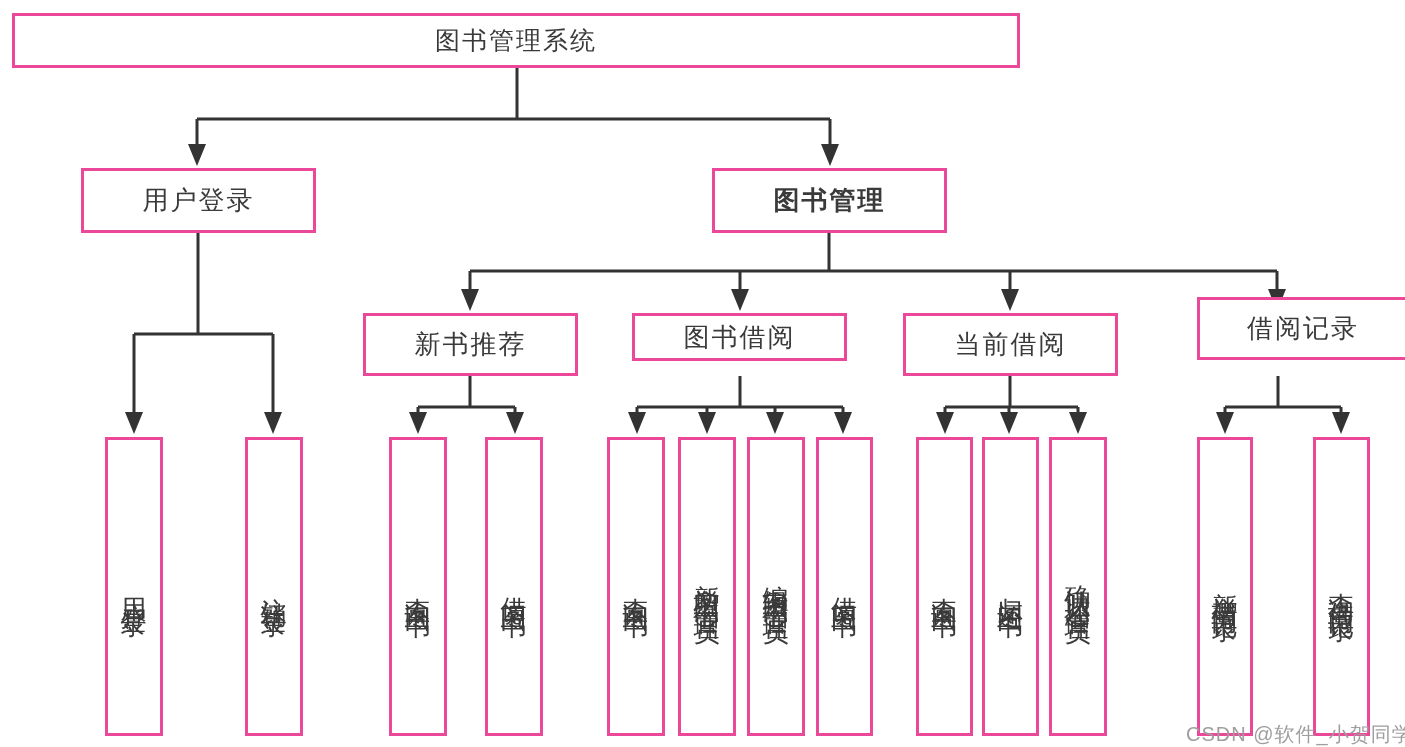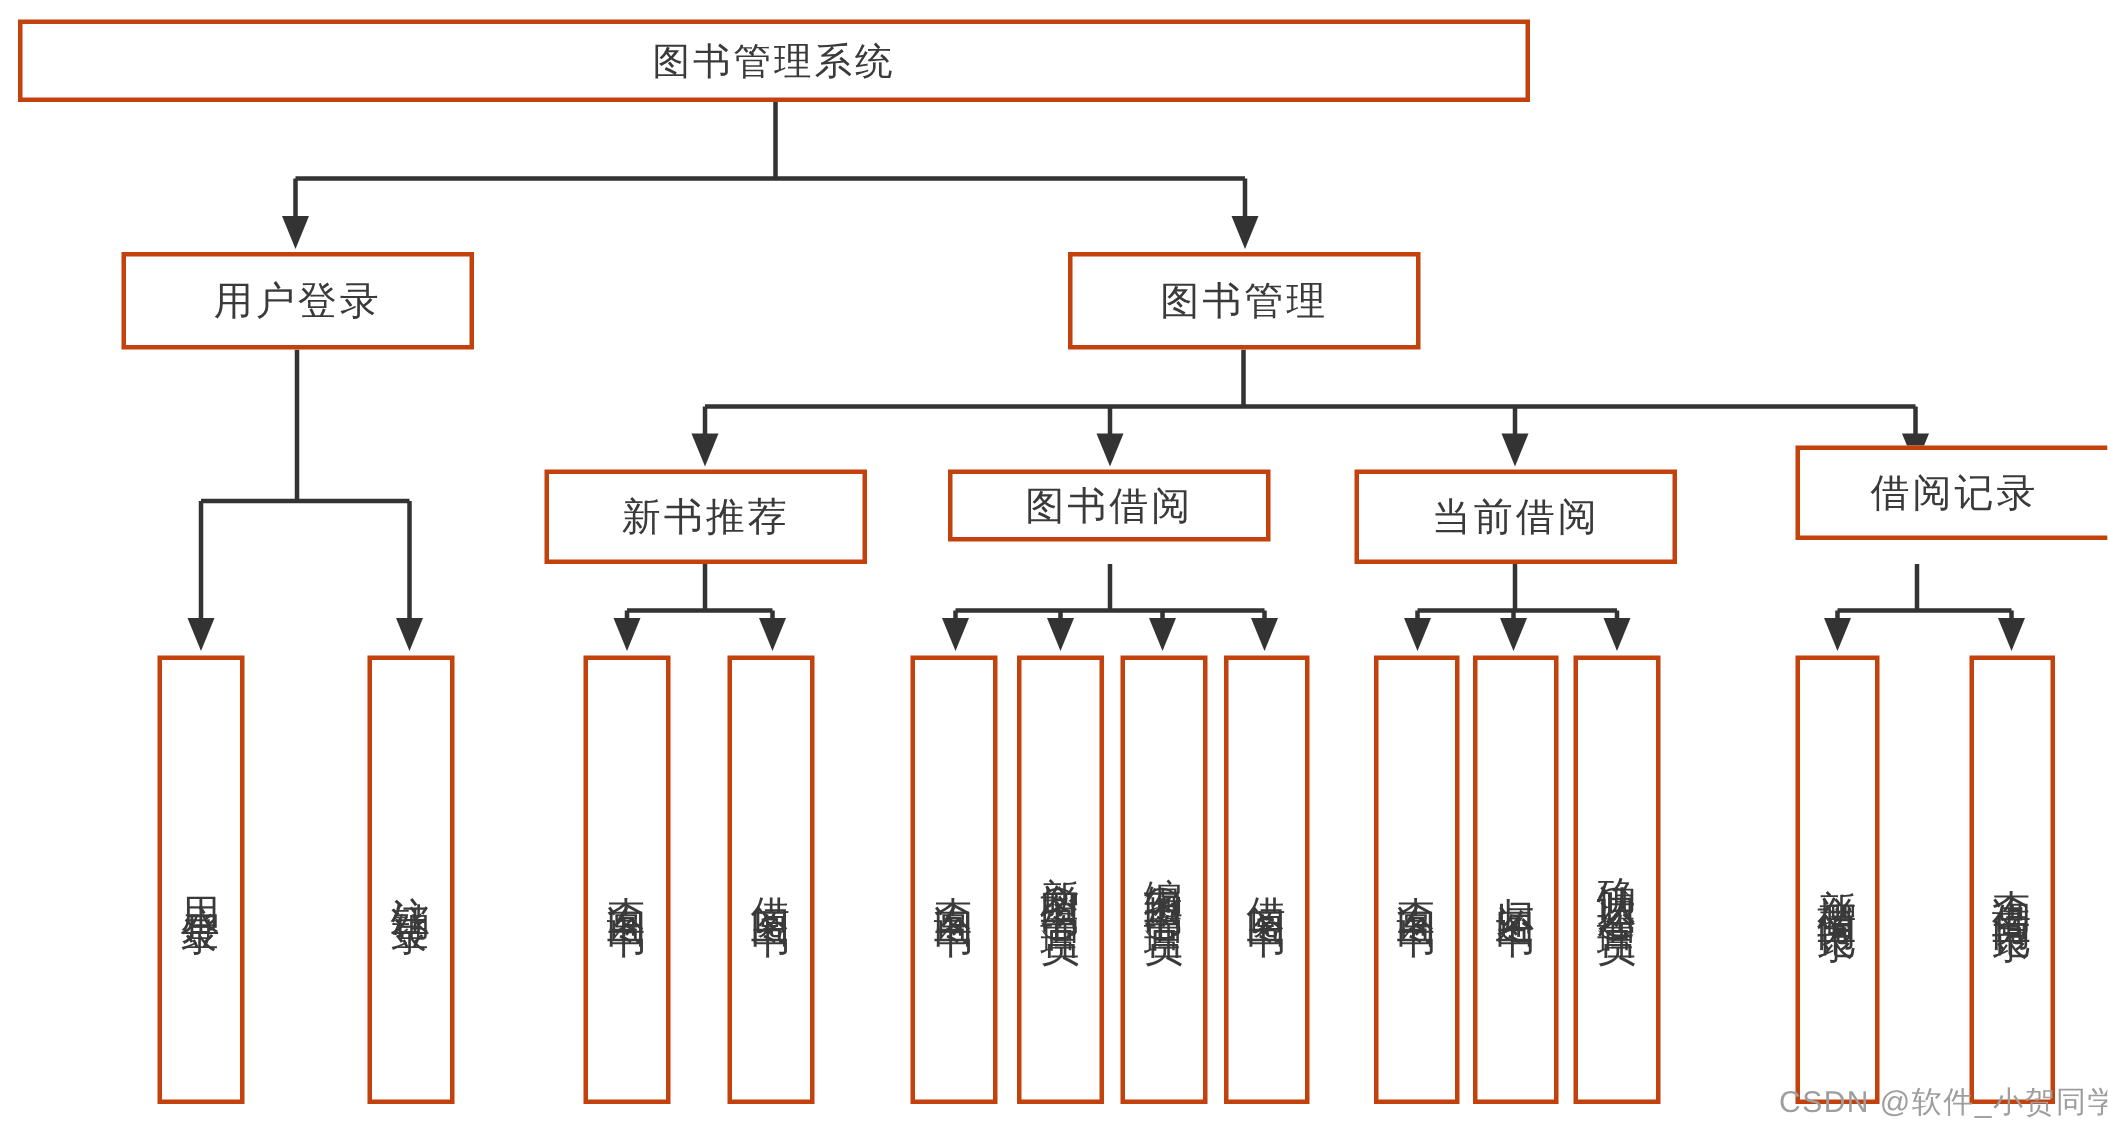--- a/index.html
+++ b/index.html
@@ -13,21 +13,21 @@
   }
   svg.wires {
     position: absolute;
     left: 0; top: 0;
     width: 1405px; height: 747px;
   }
   .box {
     position: absolute;
     box-sizing: border-box;
     background: #ffffff;
-    border: 3px solid #c2410c;
+    border: 3px solid #ec4899;
     display: flex;
     align-items: center;
     justify-content: center;
     color: #3a3a3a;
   }
   .hlabel {
     font-size: 26px;
     letter-spacing: 2px;
     white-space: nowrap;
   }
@@ -94,21 +94,21 @@
     </g>
   </svg>
 
   <div class="box root" style="left:12px; top:13px; width:1008px; height:55px;">
     <span class="hlabel">图书管理系统</span>
   </div>
 
   <div class="box" style="left:81px; top:168px; width:235px; height:65px;">
     <span class="hlabel">用户登录</span>
   </div>
-  <div class="box" style="left:712px; top:168px; width:235px; height:65px;">
+  <div class="box" style="left:712px; top:168px; width:235px; height:65px;font-weight:bold;">
     <span class="hlabel">图书管理</span>
   </div>
 
   <div class="box" style="left:363px; top:313px; width:215px; height:63px;">
     <span class="hlabel">新书推荐</span>
   </div>
   <div class="box" style="left:632px; top:313px; width:215px; height:48px;">
     <span class="hlabel">图书借阅</span>
   </div>
   <div class="box" style="left:903px; top:313px; width:215px; height:63px;text-align:center;">

